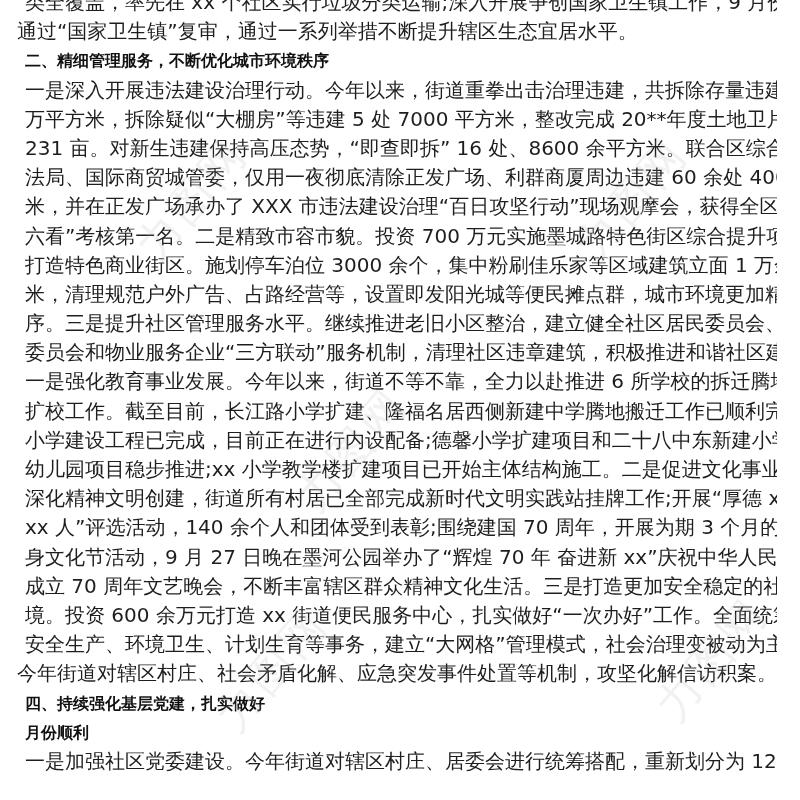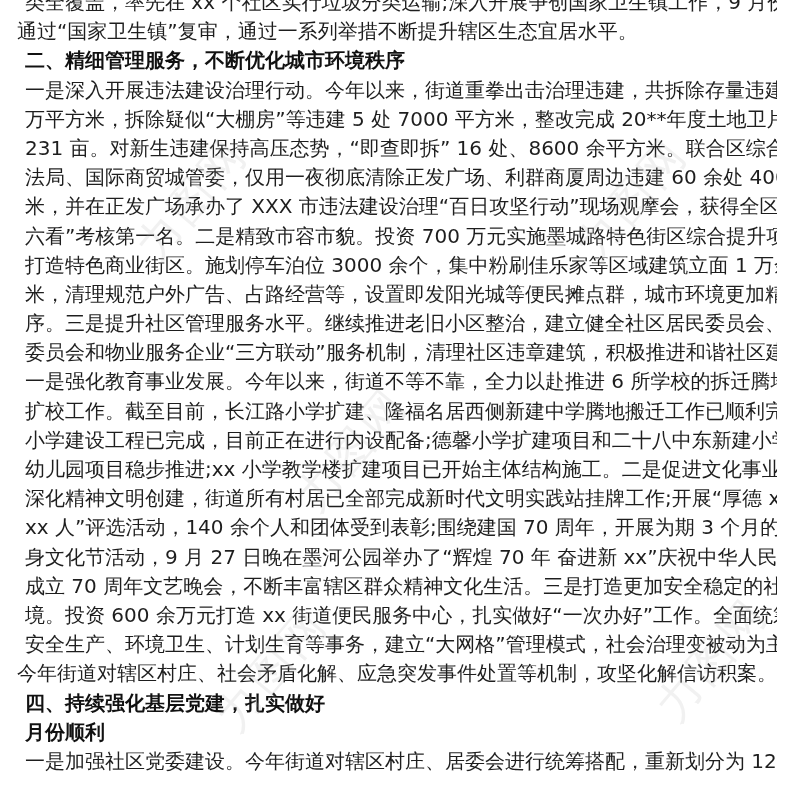--- a/index.html
+++ b/index.html
@@ -34,21 +34,21 @@
       overflow: hidden;
     }
     .line.last {
       text-align-last: left;
       margin-left: 17px;
     }
     .line.heading {
       font-weight: bold;
       color: #111111;
       text-align-last: left;
-      font-size: 20px;
+      font-size: 16px;
     }
     .watermark {
       position: absolute;
       font-family: "DejaVu Sans", sans-serif;
       font-size: 44px;
       color: rgba(180, 180, 180, 0.18);
       transform: rotate(-50deg);
       white-space: nowrap;
       pointer-events: none;
       letter-spacing: 4px;

